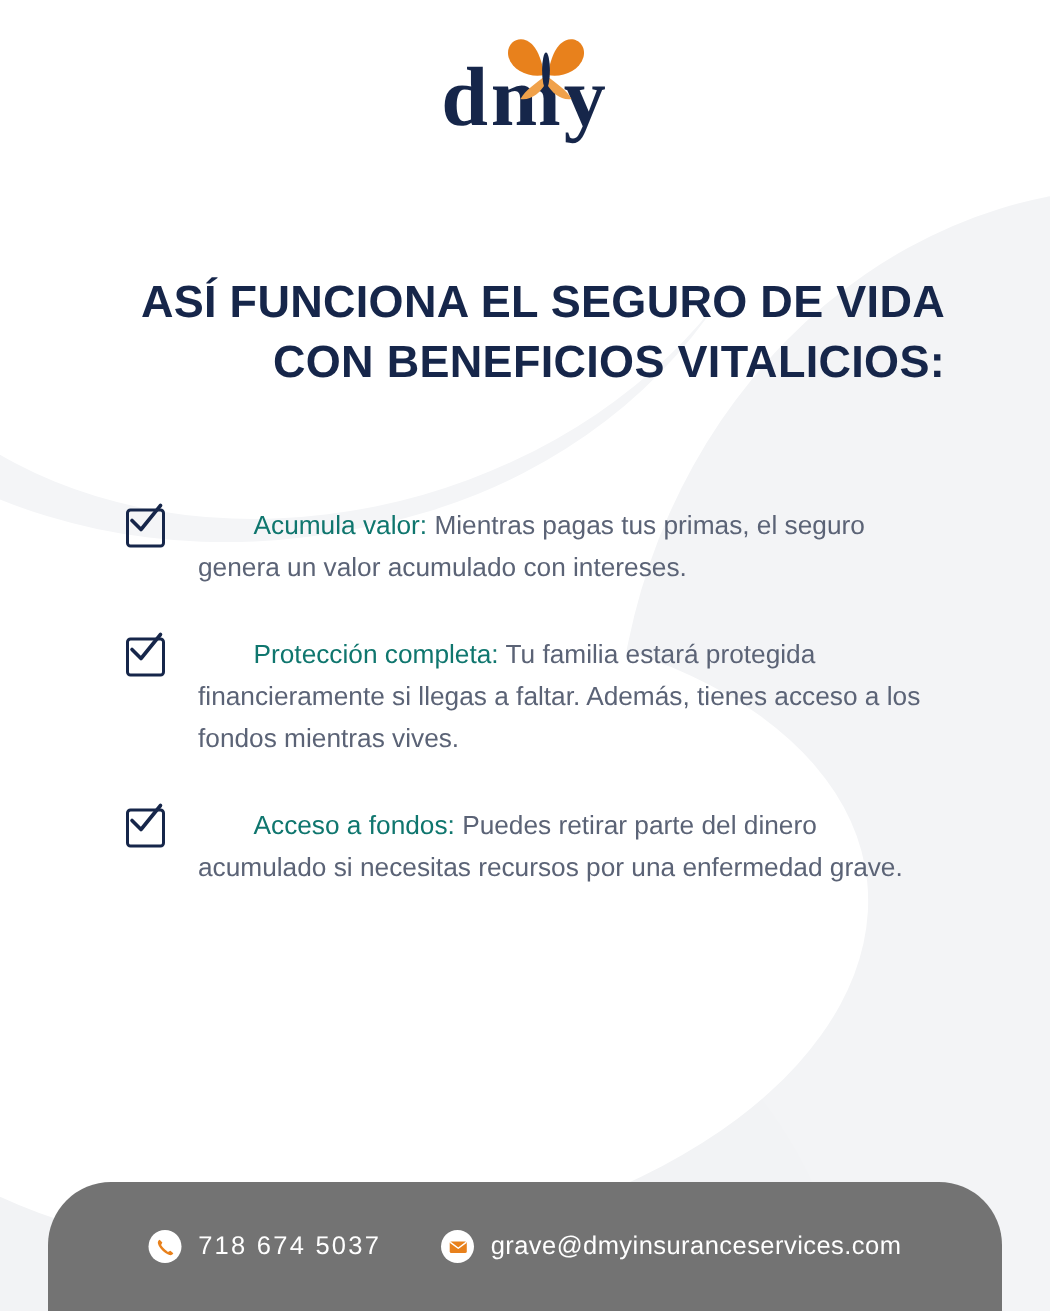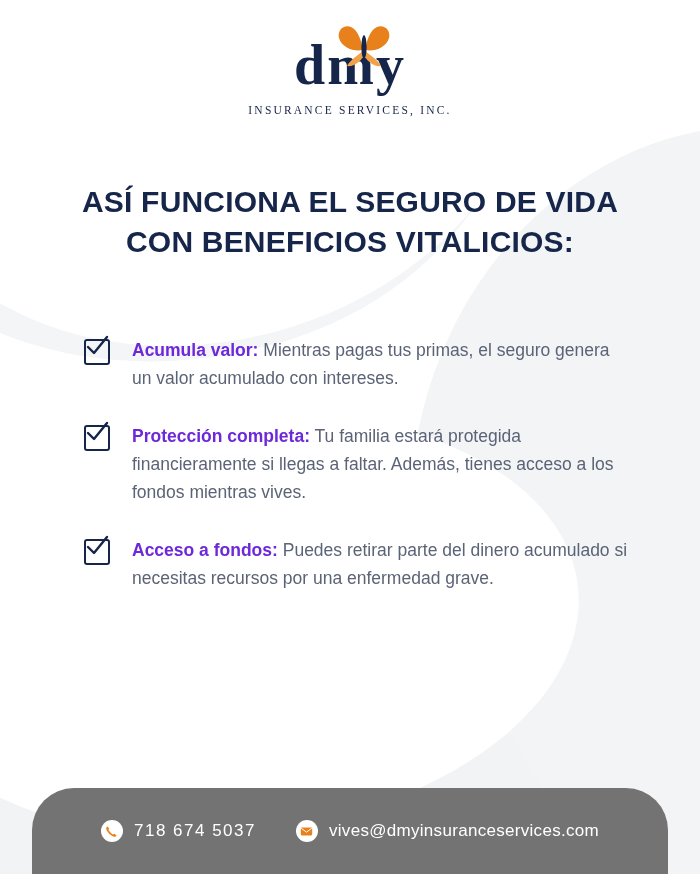--- a/index.html
+++ b/index.html
@@ -119,21 +119,21 @@
     color: #16264a;
     font-weight: normal;
   }
 
   
   .headline {
     position: absolute;
     top: 182px;
     left: 70px;
     width: 560px;
-    text-align: center;
+    text-align: right;
     color: #16264a;
     font-size: 30px;
     font-weight: bold;
     line-height: 1.33;
     letter-spacing: 0.2px;
   }
 
   
   .benefits {
     position: absolute;
@@ -161,22 +161,23 @@
     left: -2px;
     top: -7px;
   }
   .benefit-text {
     font-size: 17.5px;
     line-height: 1.62;
     color: #5b6376;
     font-weight: normal;
   }
   .benefit-term {
-    color: #6d28d9;
-    font-weight: bold;
+    color: #0f766e;
+    font-weight: normal;
+    margin-left: 37px;
   }
 
   
   .footer {
     position: absolute;
     left: 32px;
     bottom: 0;
     width: 636px;
     height: 86px;
     background: #737373;
@@ -226,21 +227,20 @@
         <span class="logo-butterfly">
           <svg width="56" height="46" viewBox="0 0 56 46">
             <path d="M27 28 C18 30 6 26 3 16 C1 8 8 2 15 5 C22 8 25 18 27 28 Z" fill="#e8811c"></path>
             <path d="M29 28 C38 30 50 26 53 16 C55 8 48 2 41 5 C34 8 31 18 29 28 Z" fill="#e8811c"></path>
             <path d="M27 29 C22 33 14 38 11 44 C18 45 24 40 27.5 34 Z" fill="#f0a14a"></path>
             <path d="M29 29 C34 33 42 38 45 44 C38 45 32 40 28.5 34 Z" fill="#f0a14a"></path>
             <ellipse cx="28" cy="25" rx="2.6" ry="12" fill="#16264a"></ellipse>
           </svg>
         </span>
       </div>
-      <div class="logo-sub">INSURANCE SERVICES, INC.</div>
     </div>
 
     <div class="headline">ASÍ FUNCIONA EL SEGURO DE VIDA CON BENEFICIOS VITALICIOS:</div>
 
     <div class="benefits">
 
       <div class="benefit">
         <span class="check-box">
           <svg width="26" height="26" viewBox="0 0 26 26">
             <path d="M4 13 L10 19 L23 3" fill="none" stroke="#16264a" stroke-width="2.4" stroke-linecap="round" stroke-linejoin="round"></path>
@@ -286,19 +286,19 @@
         <span class="phone-text">718  674  5037</span>
       </div>
 
       <div class="footer-item">
         <span class="footer-icon">
           <svg width="13" height="13" viewBox="0 0 16 16">
             <rect x="1" y="3.2" width="14" height="9.6" rx="1.4" fill="#e8811c"></rect>
             <path d="M1.8 4.2 L8 8.8 L14.2 4.2" fill="none" stroke="#ffffff" stroke-width="1.2" stroke-linecap="round" stroke-linejoin="round"></path>
           </svg>
         </span>
-        <span>vives@dmyinsuranceservices.com</span>
+        <span>grave@dmyinsuranceservices.com</span>
       </div>
 
     </div>
 
   </div>
 </div>
 
 </body></html>

